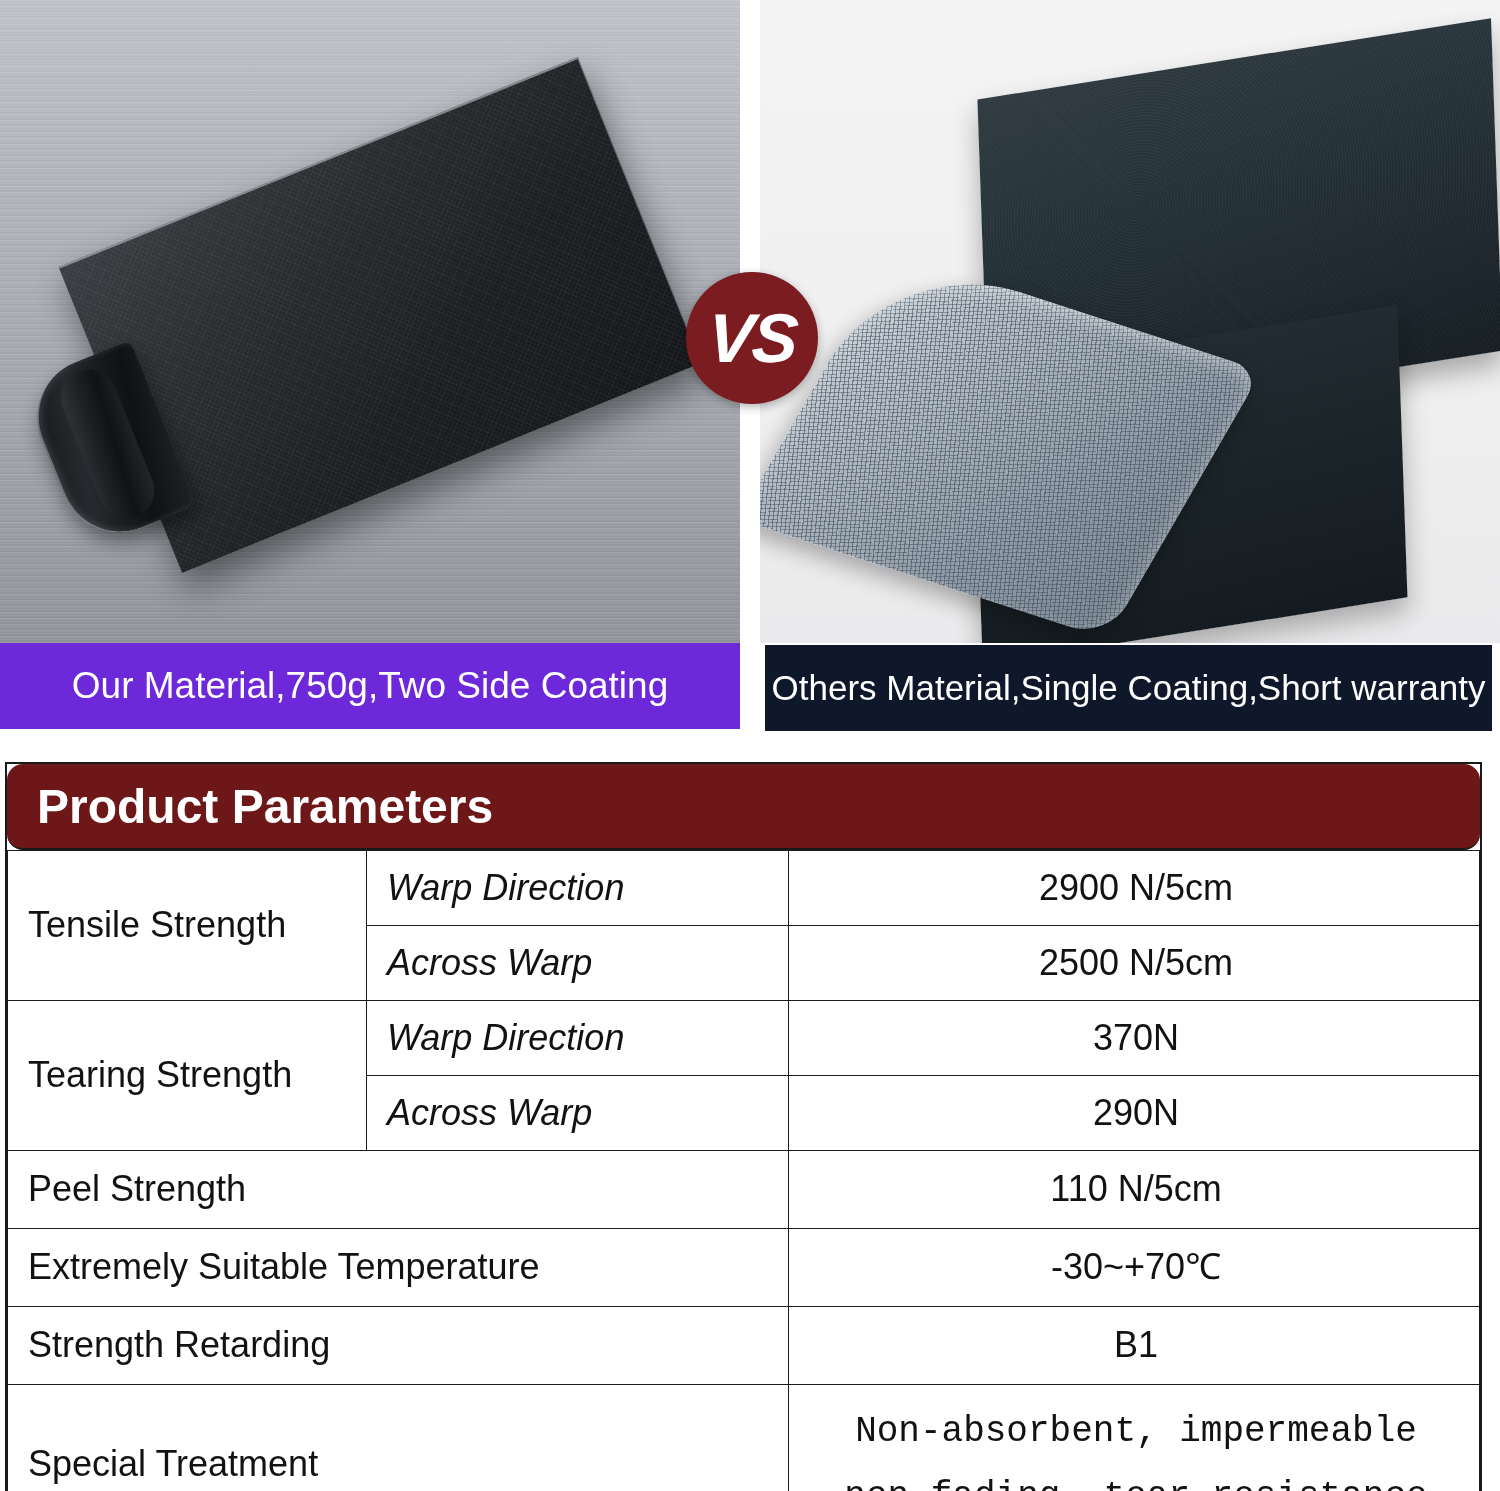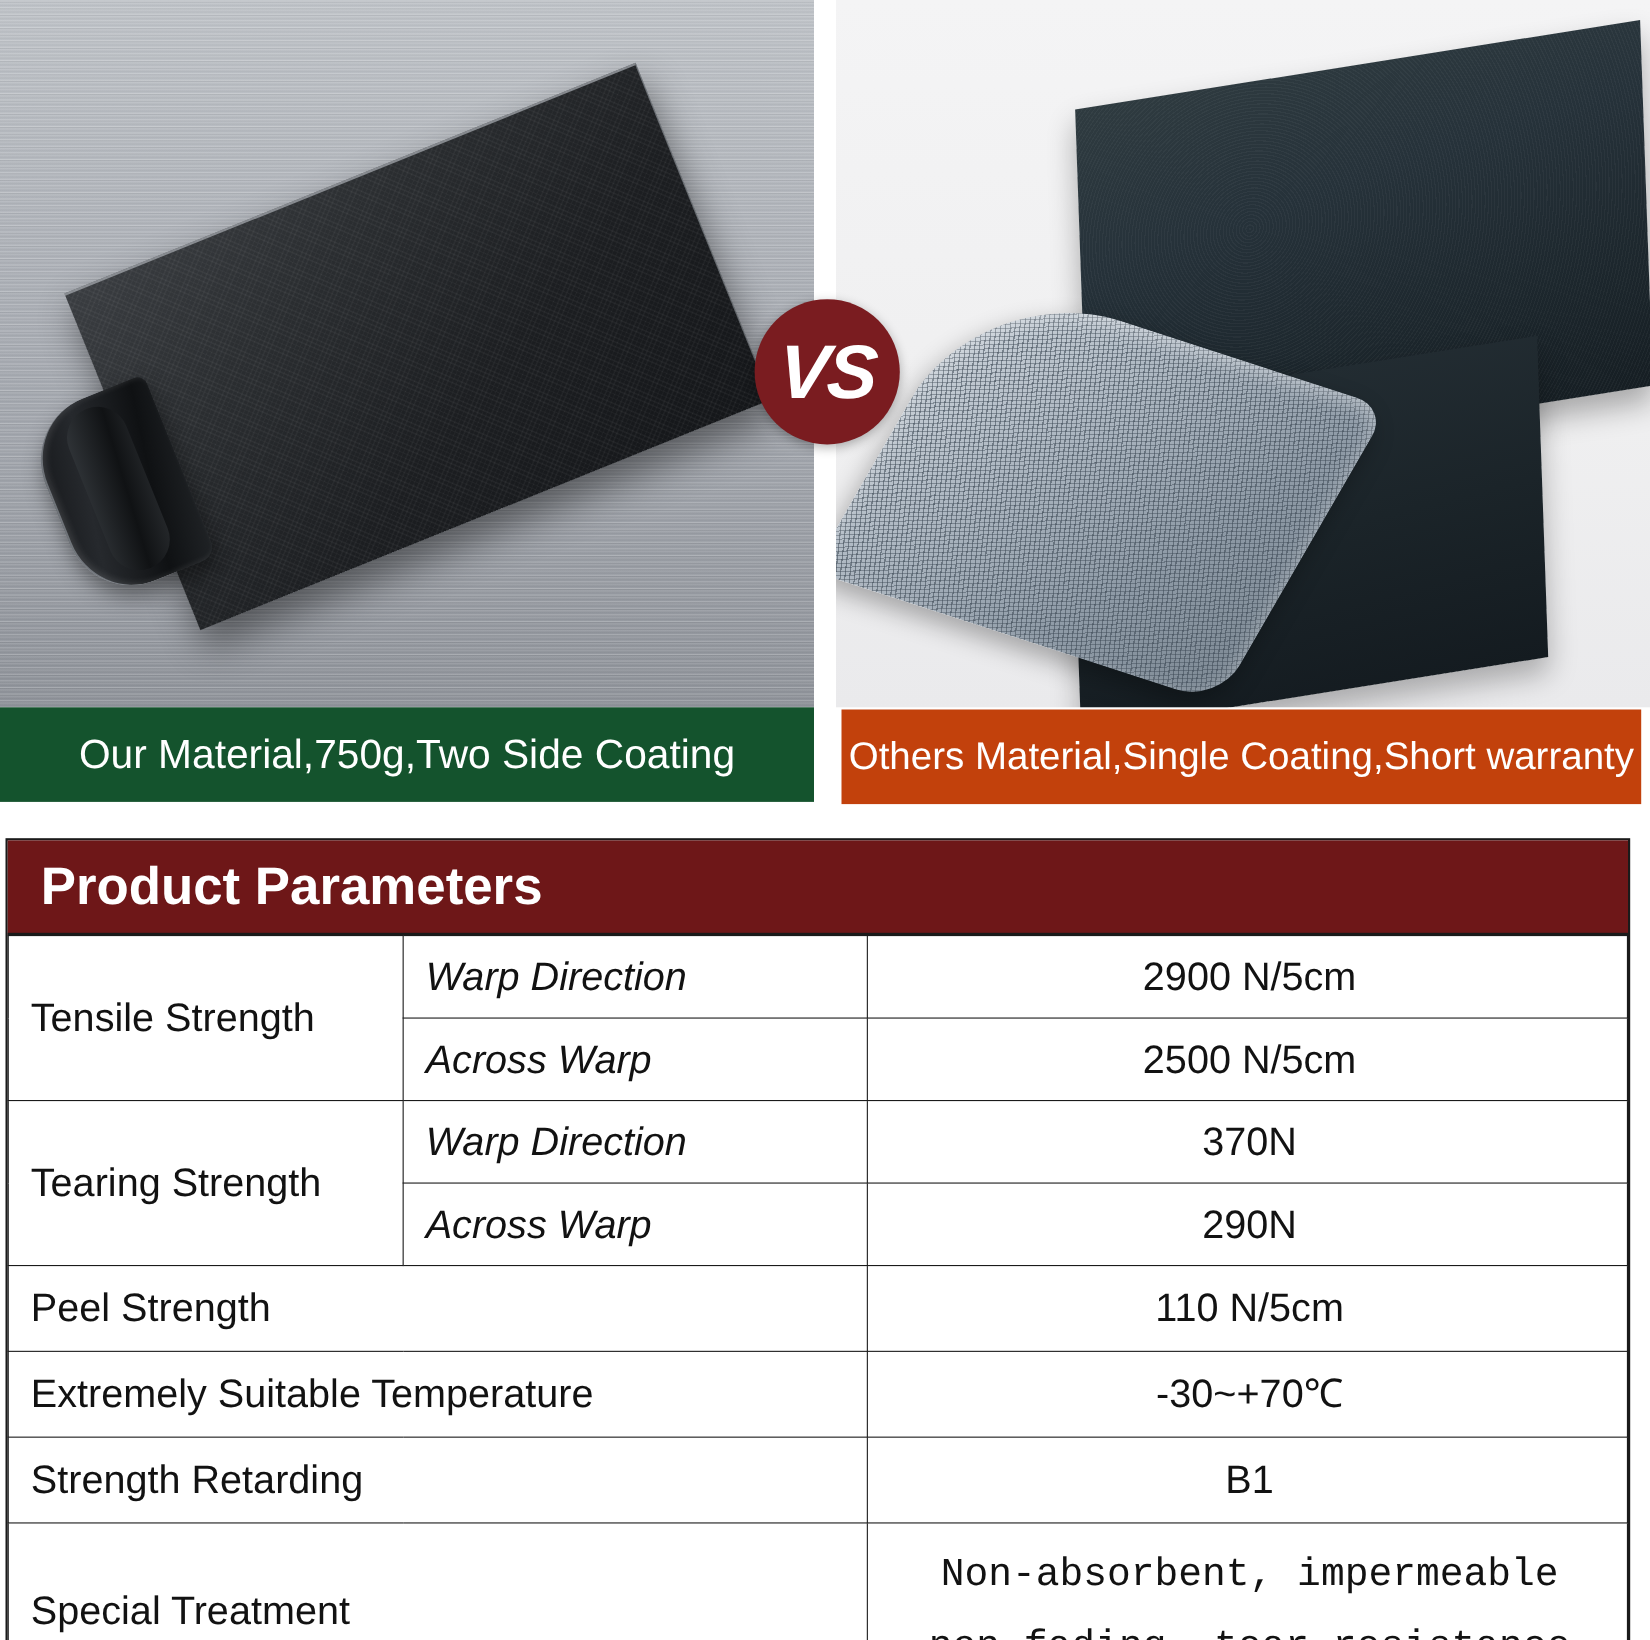--- a/index.html
+++ b/index.html
@@ -206,20 +206,21 @@
     border: 2px solid #1a1a1a;
     background: #ffffff;
   }
 
   .spec-header {
     height: 86px;
     display: flex;
     align-items: center;
     padding-left: 30px;
     border-bottom: 2px solid #1a1a1a;
+    border-radius: 16px;
   }
   .spec-header span {
     color: #ffffff;
     font-size: 48px;
     font-weight: bold;
   }
 
   table.spec {
     width: 100%;
     border-collapse: collapse;
@@ -251,34 +252,34 @@
 
   <div class="panel panel-left">
     <div class="photo photo-left">
       <div class="tarp-wrap">
         <div class="tarp-sheet"></div>
         <div class="tarp-curl">
           <div class="tarp-curl-inner"></div>
         </div>
       </div>
     </div>
-    <div class="caption caption-left" style="background: #14532d;">
+    <div class="caption caption-left" style="background: #6d28d9;">
       <span>Our Material,750g,Two Side Coating</span>
     </div>
   </div>
 
   <div class="panel panel-right">
     <div class="photo photo-right">
       <div class="other-wrap">
         <div class="other-top"></div>
         <div class="other-bottom"></div>
         <div class="other-mesh"></div>
       </div>
     </div>
-    <div class="caption caption-right" style="background: #c2410c; align-items: center;">
+    <div class="caption caption-right" style="background: #0f172a; align-items: center;">
       <span>Others Material,Single Coating,Short warranty</span>
     </div>
   </div>
 
   <div class="vs-badge" style="background: rgb(122, 28, 32);">
     <span>VS</span>
   </div>
 </div>
 
 <div class="spec-block">

